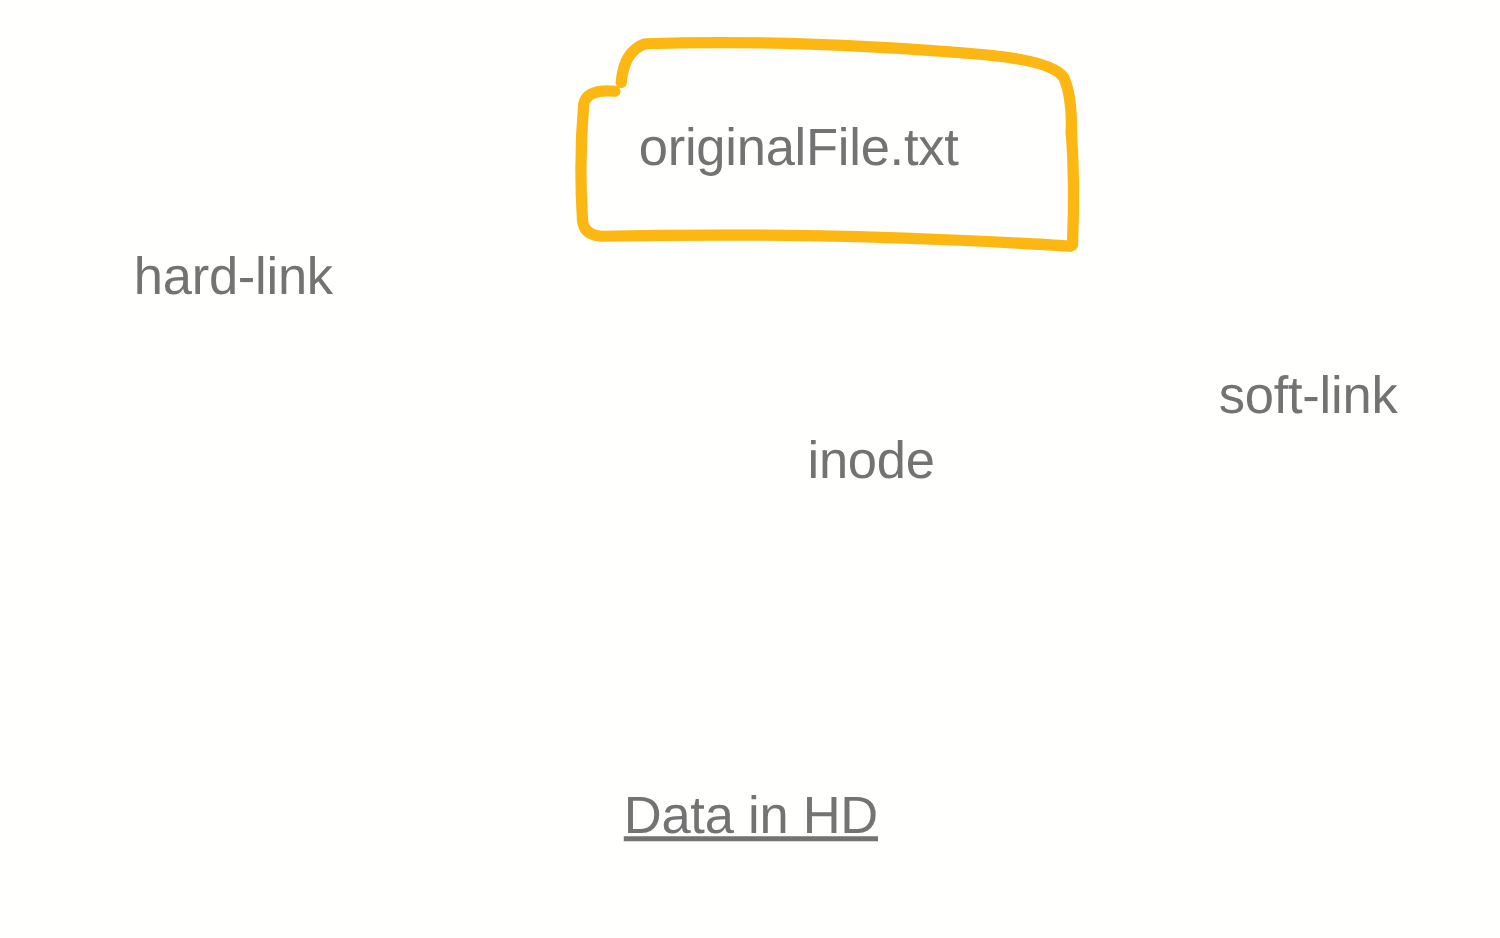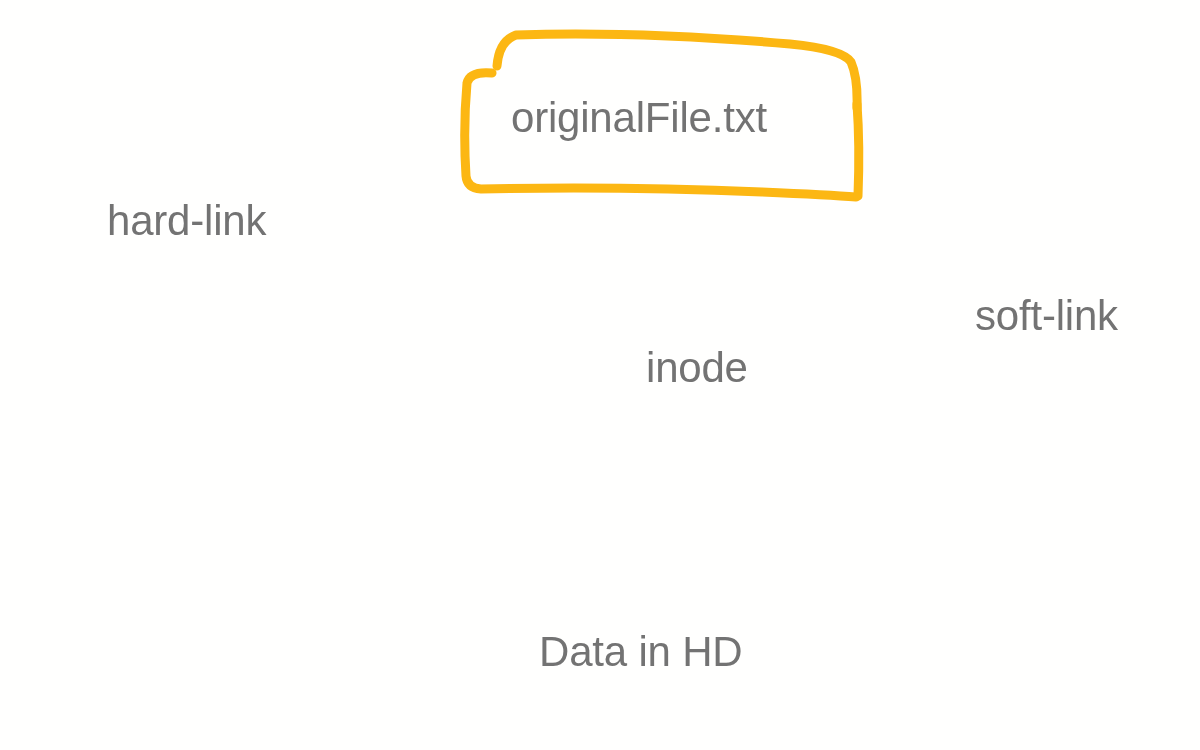--- a/index.html
+++ b/index.html
@@ -31,21 +31,21 @@
     font-size: 42px;
     line-height: 1;
     letter-spacing: -0.2px;
     white-space: nowrap;
     -webkit-font-smoothing: antialiased;
   }
   .lbl-originalfile { left: 511px; top: 97px; }
   .lbl-hardlink     { left: 107px; top: 200px; }
   .lbl-inode        { left: 598px; top: 347px; margin-left: 48px; }
   .lbl-softlink     { left: 975px; top: 295px; }
-  .lbl-datainhd     { left: 539px; top: 631px; }
+  .lbl-datainhd     { left: 499px; top: 631px; text-decoration: underline; }
   .stroke-yellow {
     fill: none;
     stroke: #fcb713;
     stroke-width: 9;
     stroke-linecap: round;
     stroke-linejoin: round;
   }
   .stroke-green {
     fill: none;
     stroke: #80c41c;

